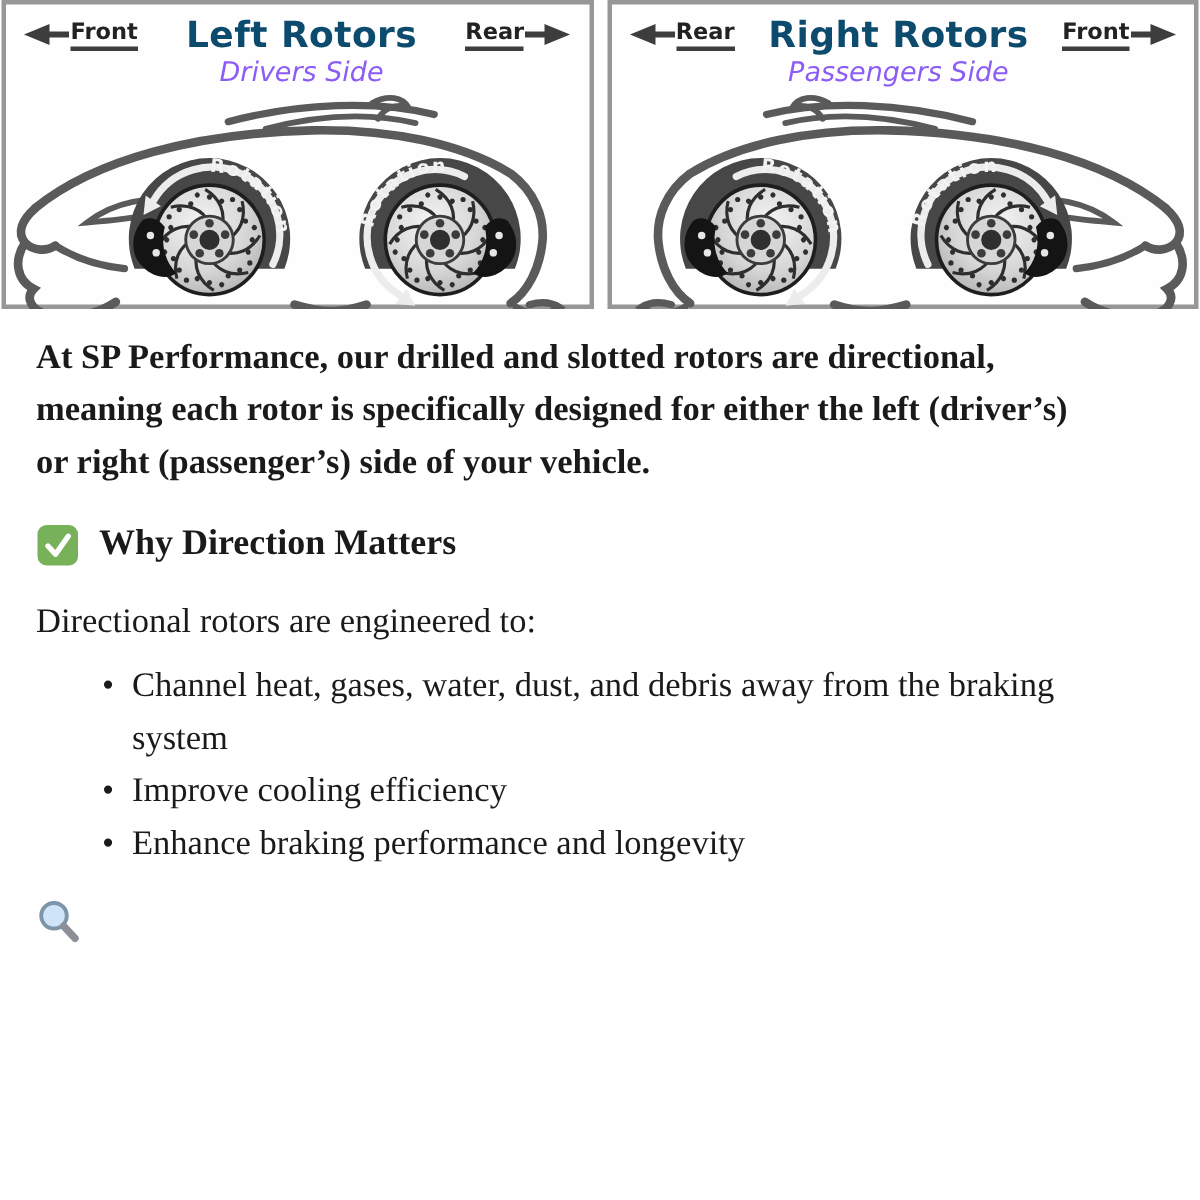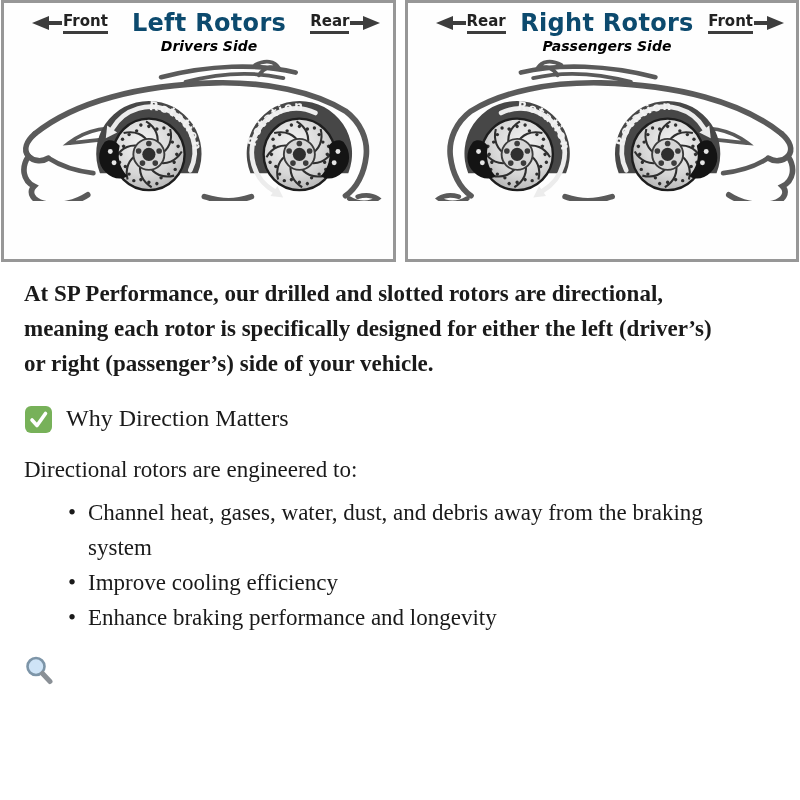--- a/index.html
+++ b/index.html
@@ -3,45 +3,45 @@
 <meta charset="utf-8">
 <style>
   html,body { margin:0; padding:0; }
   body {
     width:800px; height:800px; background:#ffffff; overflow:hidden;
     font-family:"Liberation Serif", serif; color:#1a1a1a;
   }
 
   
   .figure-row { display:flex; gap:9px; padding:0 1px; }
-  .panel { flex:1; border:3px solid #979797; background:#fefefe; height:262px; box-sizing:border-box;padding-left:16px; }
+  .panel { flex:1; border:3px solid #979797; background:#fefefe; height:206px; box-sizing:border-box; }
   .panel-head { display:flex; justify-content:space-between; align-items:flex-start; padding:7px 12px 0 12px; }
   .panel-title-wrap { text-align:center; margin-top:1px; }
   .panel-title {
     font-family:"DejaVu Sans", sans-serif; font-weight:bold; font-size:24px;
     line-height:1; color:#0c4a6e; letter-spacing:0.3px;
   }
   .panel-sub {
-    font-family:"DejaVu Sans", sans-serif; font-weight:bold; font-style:italic;
-    font-size:14px; color:#000000; margin-top:3px;
+    font-family:"DejaVu Sans", sans-serif; font-weight:normal; font-style:italic;
+    font-size:18px; color:#8b5cf6; margin-top:3px;
   }
   .dir { display:flex; align-items:center; gap:1px; margin-top:3px; }
   .dir-label {
     font-family:"DejaVu Sans", sans-serif; font-weight:bold; font-size:15px;
     color:#222; border-bottom:3px solid #3d3d3d; padding-bottom:1px; line-height:1.1;
   }
   .arrow-icon { fill:#3d3d3d; display:block; }
   .car-svg { display:block; width:100%; height:146px; margin-top:1px; }
   .rot-text { font-family:"DejaVu Sans", sans-serif; font-weight:bold; font-size:13px; fill:#f2f2f2; letter-spacing:1px; }
 
   
   article { padding:14px 20px 0 24px; font-size:23px; line-height:35px; }
   .intro { max-width:705px; margin:0;font-weight:bold; }
   .sec-head { display:flex; align-items:center; gap:12px; margin-top:20px; font-size:24px; line-height:35px; }
-  .sec-head .hd-bold { font-weight:normal;text-align:center; }
+  .sec-head .hd-bold { font-weight:bold;text-align:center; }
   .emoji { flex:0 0 auto; display:block; }
   .lead { margin:16px 0 0 0; }
   ul { margin:8px 0 0 0; padding:0 0 0 44px; list-style:none; }
   li { position:relative; padding-left:20px; max-width:660px; }
   li::before { content:"\2022"; position:absolute; left:0; top:0; }
 
   .defs-holder { position:absolute; width:0; height:0; overflow:hidden; }
 </style>
 </head>
 <body>

